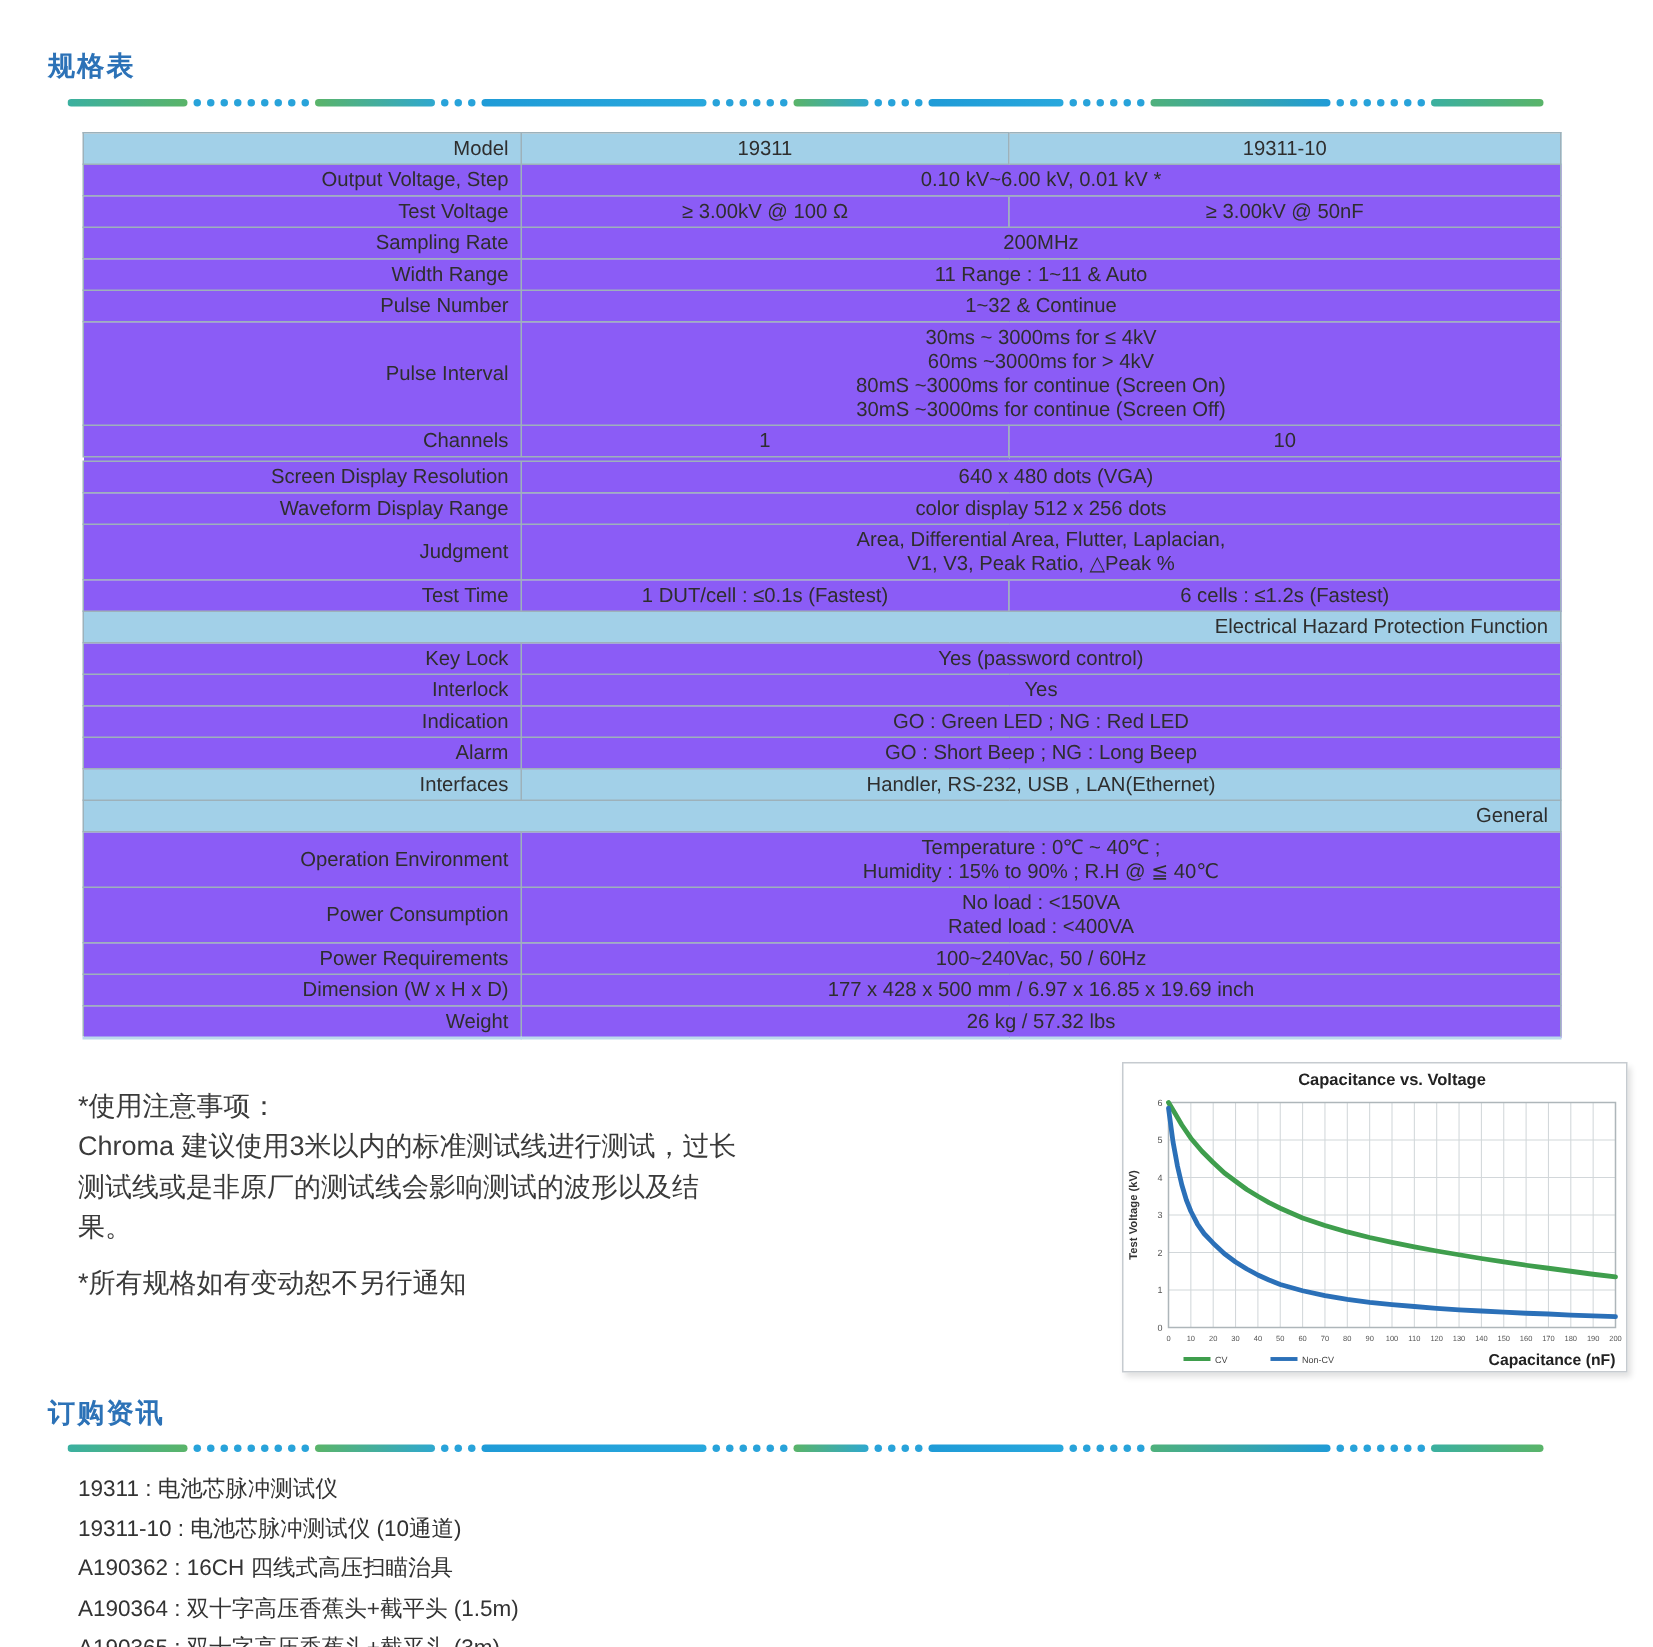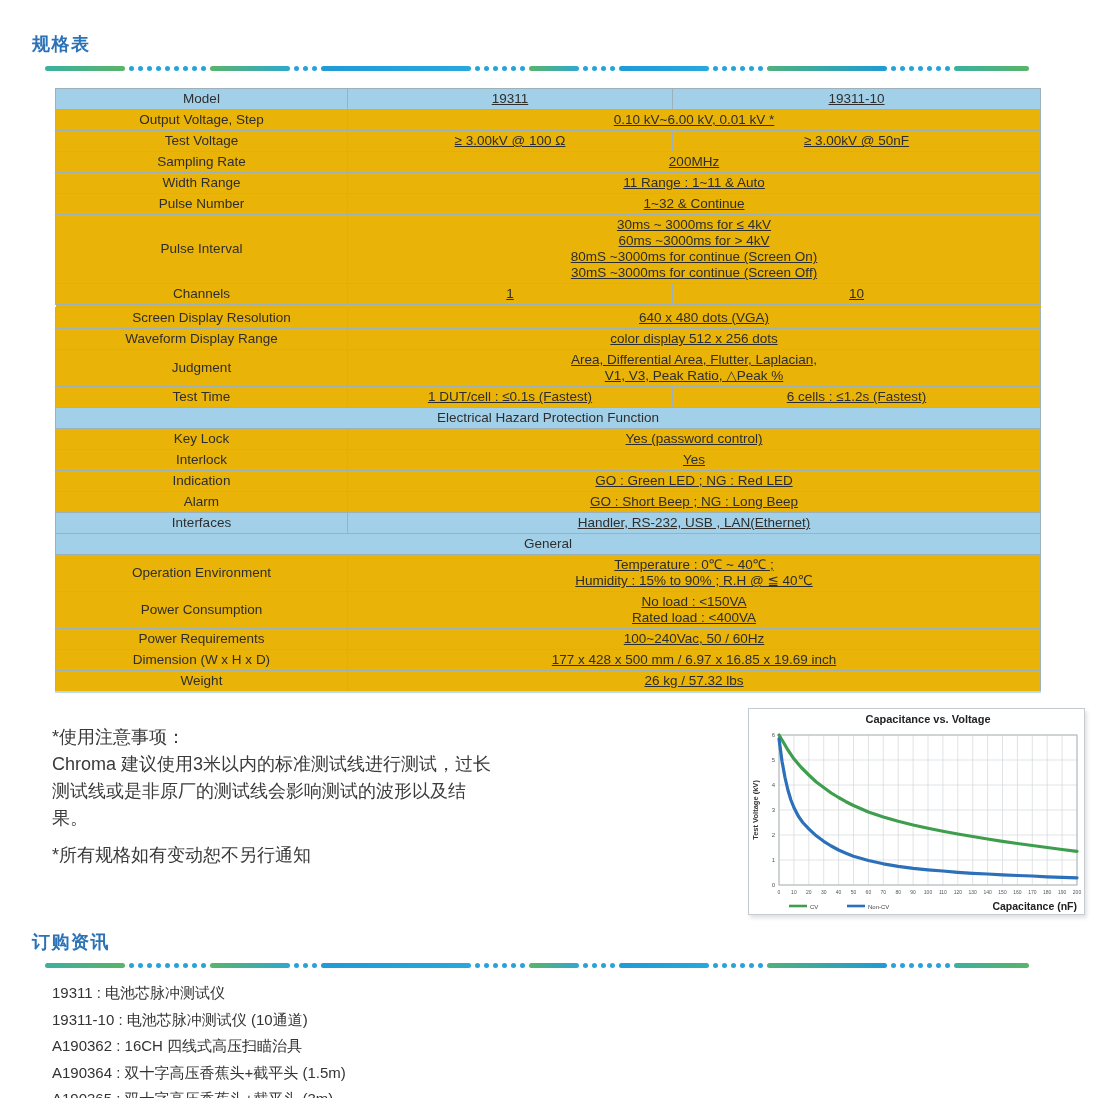--- a/index.html
+++ b/index.html
@@ -30,24 +30,24 @@
 
   #spec-table {
     position:absolute; left:55px; top:88px; width:985px;
     border-collapse:collapse; table-layout:fixed;
     border-bottom:2px solid #bcd9ec;
   }
   #spec-table td {
     border:1px solid #9db1ba; padding:2px 8px;
     font-size:13.5px; line-height:16px; color:#2e2e2e;
   }
-  #spec-table tr.normal td { background:#eab308; }
+  #spec-table tr.normal td { background:#8b5cf6; }
   #spec-table tr.header td, #spec-table tr.section td, #spec-table tr.highlight td { background:#a2d0e8; }
-  #spec-table td.label { text-align:center; }
-  #spec-table td.val { text-align:center;text-decoration:underline; }
+  #spec-table td.label { text-align:right; }
+  #spec-table td.val { text-align:center; }
   #spec-table tr.gap td { border-top:4px double #9db1ba;padding-left:28px; }
 
   #notes {
     position:absolute; left:52px; top:724px; width:440px;
     font-size:18px; line-height:27px; color:#3a3a3a;
   }
   #notes .note2 { margin-top:10px; }
 
   #chart-box {
     position:absolute; left:703px; top:708px; width:337px; height:207px;

